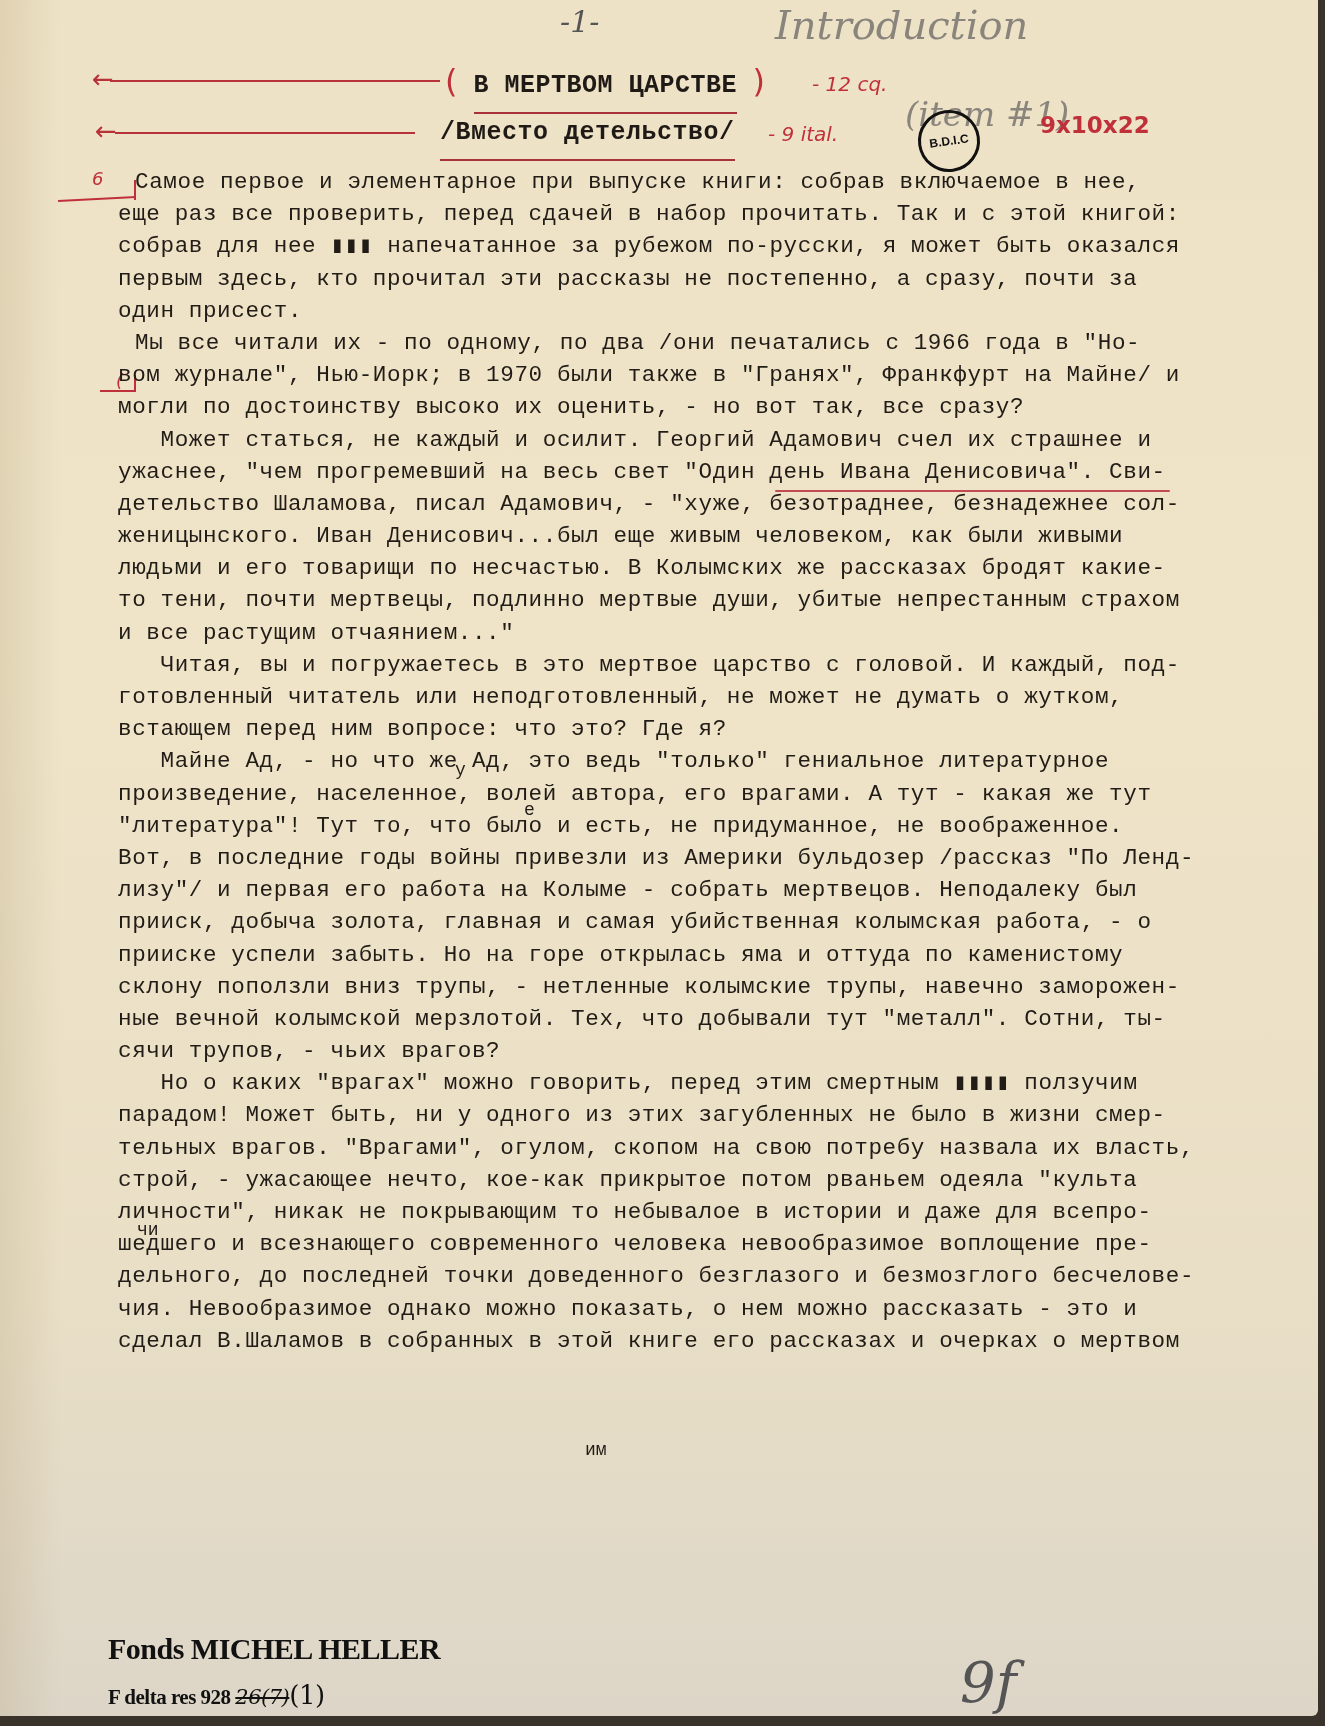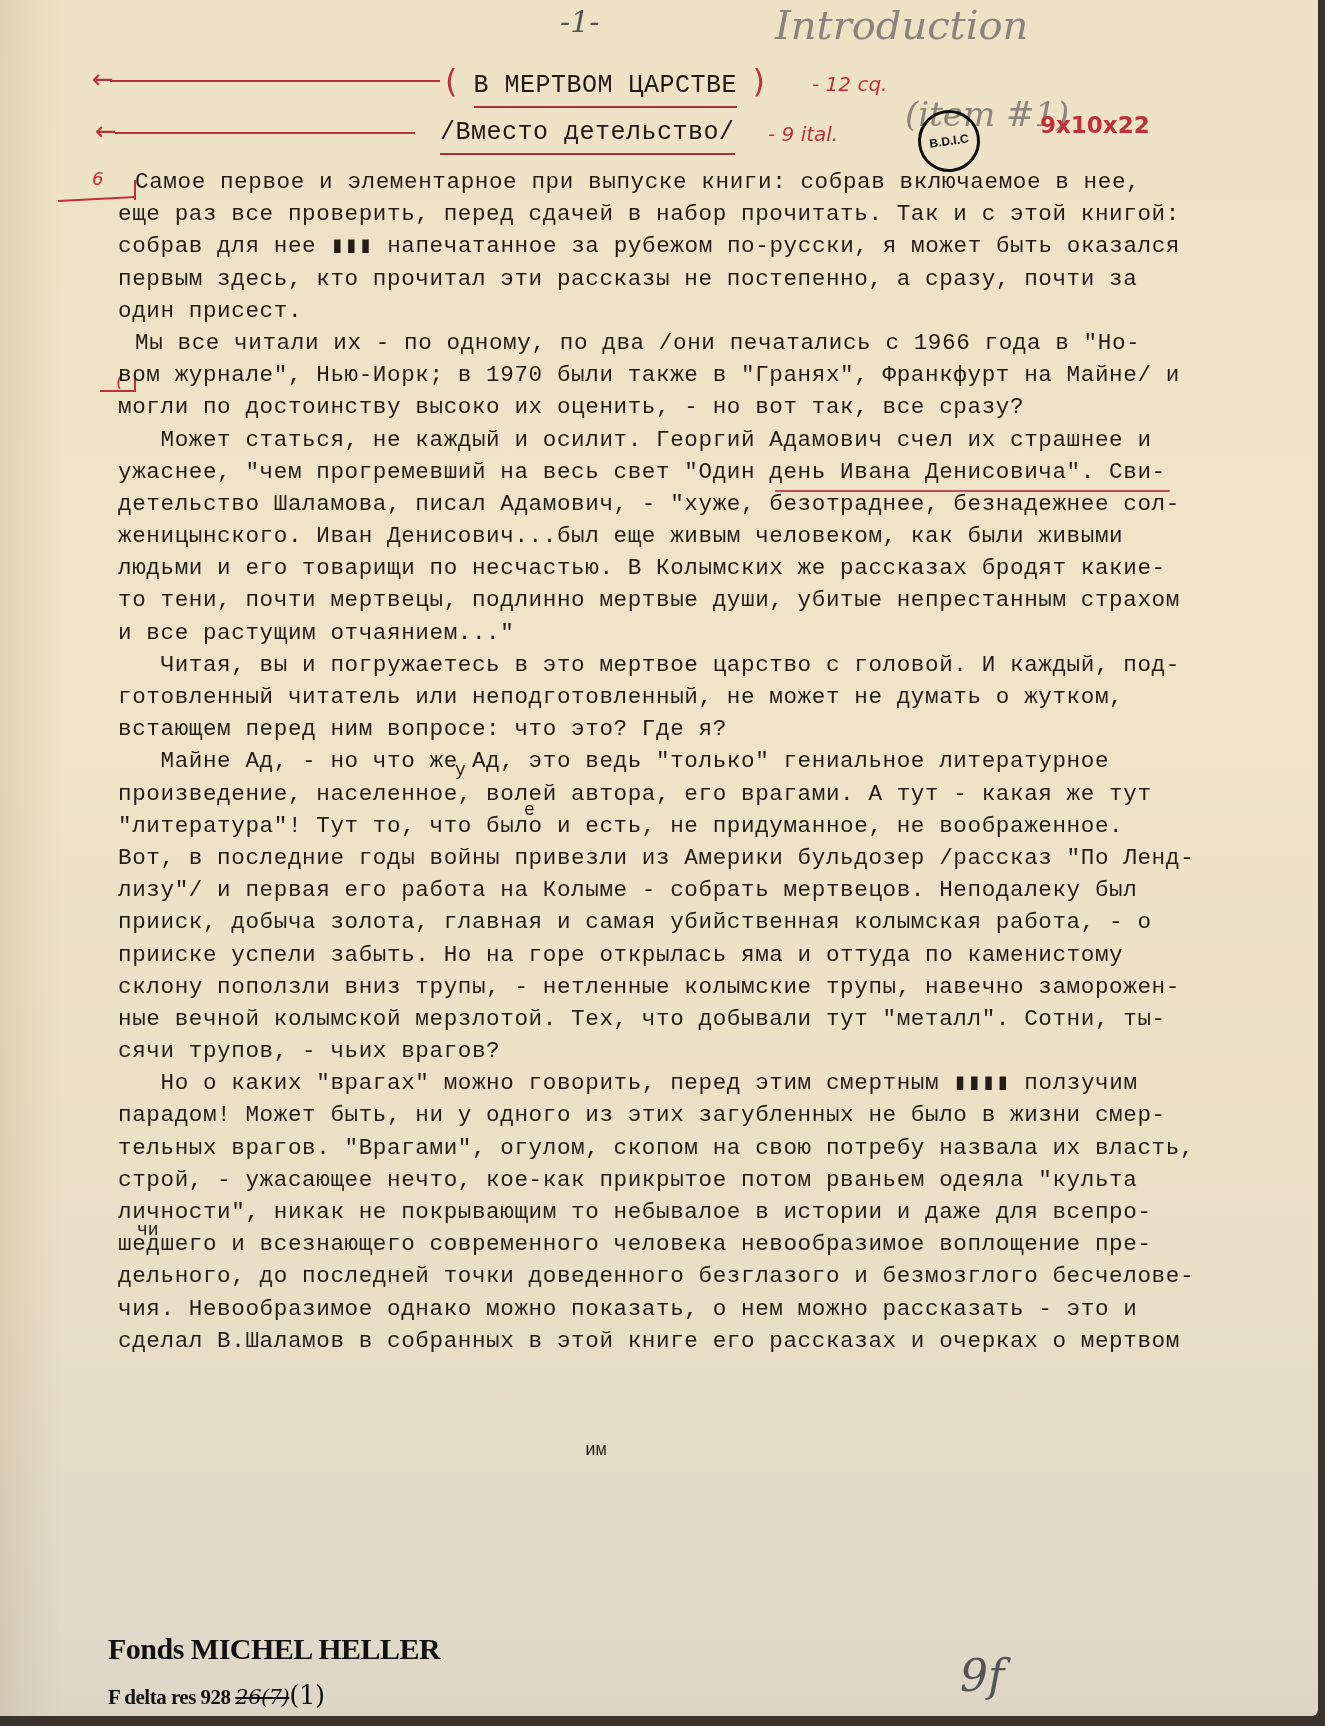--- a/index.html
+++ b/index.html
@@ -17,21 +17,21 @@
     content:""; position:absolute; left:0; top:0; width:60px; height:100%;
     background:linear-gradient(90deg, rgba(180,160,120,0.25), rgba(0,0,0,0));
   }
   .hand-grey { position:absolute; color:#8a857c; font-family:"DejaVu Serif", serif; font-style:italic; }
   .red-note { position:absolute; color:#c0303a; font-family:"DejaVu Sans", sans-serif; font-style:italic; }
   .arrow-line { position:absolute; height:2px; background:#b8323a; }
   .arrow-head { position:absolute; color:#b8323a; font-size:26px; font-family:"DejaVu Sans", sans-serif; }
   .title {
     position:absolute; font-size:25px; letter-spacing:0.5px; color:#1f1a16;
   }
-  .title .u { border-bottom:2px solid #a8303a; padding-bottom:6px; }
+  .title .u { border-bottom:2px solid #a8303a; padding-bottom:12px;font-weight:bold; }
   .paren { color:#c0303a; font-size:32px; font-family:"DejaVu Sans", sans-serif; }
   .stamp {
     position:absolute; left:918px; top:110px; width:56px; height:56px;
     border:3px solid #111; border-radius:50%;
     display:flex; align-items:center; justify-content:center;
     font-family:"Liberation Sans", sans-serif; font-weight:bold; font-size:12px; color:#111;
     transform:rotate(-8deg);
   }
   .body-text {
     position:absolute; left:135px; top:166px; width:1185px;
@@ -130,14 +130,14 @@
   <div class="insert" style="left:455px; top:760px;">у</div>
   <div class="insert" style="left:524px; top:800px;">е</div>
   <div class="insert" style="left:137px; top:1220px;">чи</div>
   <div class="insert" style="left:585px; top:1440px;">им</div>
 
   <div class="stamp-text" style="top:1632px; font-size:30px;">Fonds MICHEL HELLER</div>
   <div class="stamp-text" style="top:1680px; font-size:21px;">
     <span>F delta res 928</span>
     <span style="text-decoration:line-through; font-family:'DejaVu Serif',serif; font-style:italic; font-weight:normal;">26(7)</span><span style="font-family:'DejaVu Serif',serif; font-weight:normal; font-size:26px;">(1)</span>
   </div>
-  <div class="pencil-num" style="left:960px; top:1650px; font-size:44px;">9f</div>
+  <div class="pencil-num" style="left:960px; top:1650px; font-size:56px;">9f</div>
 </div>
 
 </body></html>

